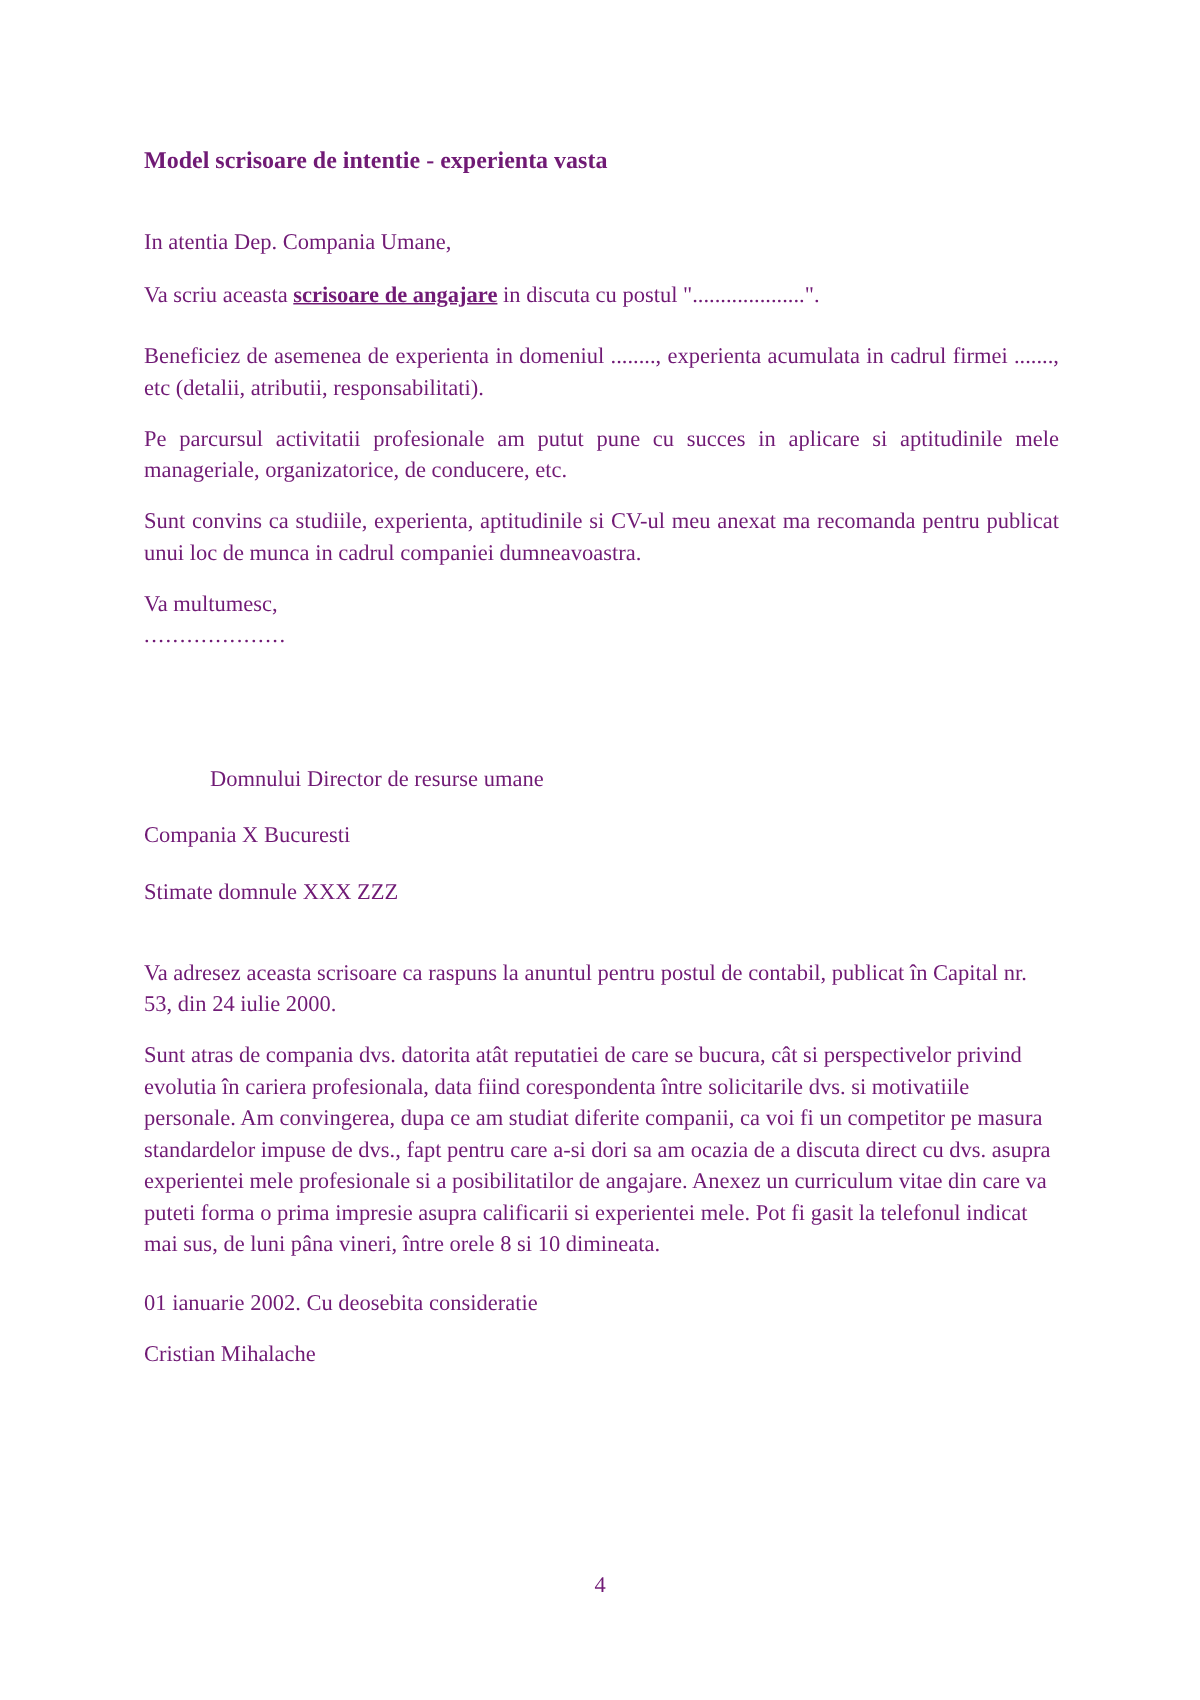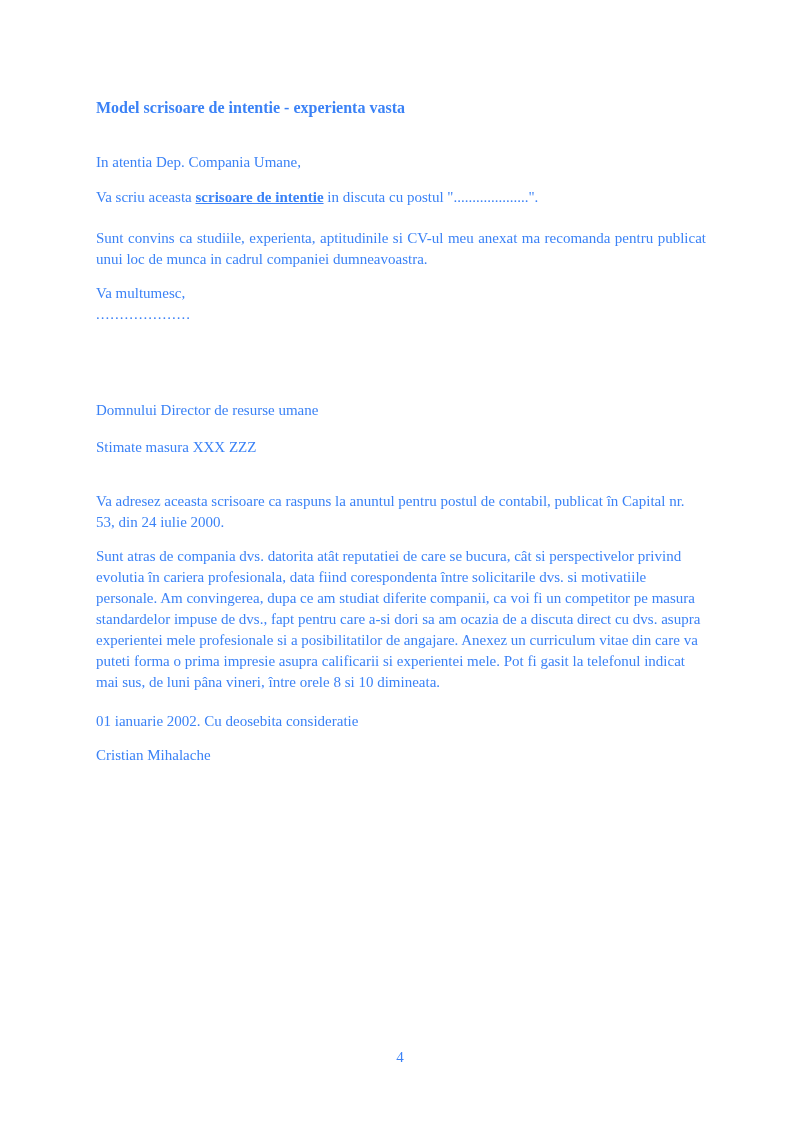--- a/index.html
+++ b/index.html
@@ -6,21 +6,21 @@
     margin: 0;
     padding: 0;
     background: #ffffff;
   }
   .page {
     position: relative;
     width: 800px;
     height: 1133px;
     background: #ffffff;
     font-family: "Liberation Serif", "DejaVu Serif", serif;
-    color: #3b82f6;
+    color: #701a75;
     font-size: 15px;
     line-height: 21px;
     overflow: hidden;
   }
   .content {
     position: absolute;
     top: 97px;
     left: 96px;
     width: 610px;
   }
@@ -37,21 +37,21 @@
     text-align: justify;
   }
   .salutation { margin-bottom: 14px; }
   .intro-line { margin-bottom: 20px; }
   .emph {
     font-weight: bold;
     text-decoration: underline;
   }
   .closing-line { margin-bottom: 0; }
   .dots-line { margin-bottom: 75px; letter-spacing: 1px; }
-  .recipient-line1 { margin-bottom: 16px; }
+  .recipient-line1 { margin-bottom: 16px; margin-left: 44px; }
   .recipient-line2 { margin-bottom: 17px; }
   .recipient-line3 { margin-bottom: 33px; }
   .date-line { margin-top: 18px; margin-bottom: 13px; }
   .signer-line { margin-bottom: 17px; }
   .page-number {
     position: absolute;
     top: 1047px;
     left: 0;
     width: 800px;
     text-align: center;
@@ -61,35 +61,38 @@
 </head>
 <body>
 
 <div class="page">
   <div class="content">
 
     <div class="doc-title">Model scrisoare de intentie - experienta vasta</div>
 
     <div class="para salutation">In atentia Dep. Compania Umane,</div>
 
-    <div class="para intro-line"><span>Va scriu aceasta </span><span class="emph">scrisoare de intentie</span><span> in discuta cu postul "....................".</span></div>
+    <div class="para intro-line"><span>Va scriu aceasta </span><span class="emph">scrisoare de angajare</span><span> in discuta cu postul "....................".</span></div>
 
 
+    <div class="para justified">Beneficiez de asemenea de experienta in domeniul ........, experienta acumulata in cadrul firmei ......., etc (detalii, atributii, responsabilitati).</div>
 
+    <div class="para justified">Pe parcursul activitatii profesionale am putut pune cu succes in aplicare si aptitudinile mele manageriale, organizatorice, de conducere, etc.</div>
 
     <div class="para justified">Sunt convins ca studiile, experienta, aptitudinile si CV-ul meu anexat ma recomanda pentru publicat unui loc de munca in cadrul companiei dumneavoastra.</div>
 
     <div class="para closing-line">Va multumesc,</div>
 
     <div class="para dots-line">....................</div>
 
     <div class="para recipient-line1">Domnului Director de resurse umane</div>
 
+    <div class="para recipient-line2">Compania X Bucuresti</div>
 
-    <div class="para recipient-line3">Stimate masura XXX ZZZ</div>
+    <div class="para recipient-line3">Stimate domnule XXX ZZZ</div>
 
     <div class="para">Va adresez aceasta scrisoare ca raspuns la anuntul pentru postul de contabil, publicat în Capital nr. 53, din 24 iulie 2000.</div>
 
 
     <div class="para">Sunt atras de compania dvs. datorita atât reputatiei de care se bucura, cât si perspectivelor privind evolutia în cariera profesionala, data fiind corespondenta între solicitarile dvs. si motivatiile personale. Am convingerea, dupa ce am studiat diferite companii, ca voi fi un competitor pe masura standardelor impuse de dvs., fapt pentru care a-si dori sa am ocazia de a discuta direct cu dvs. asupra experientei mele profesionale si a posibilitatilor de angajare. Anexez un curriculum vitae din care va puteti forma o prima impresie asupra calificarii si experientei mele. Pot fi gasit la telefonul indicat mai sus, de luni pâna vineri, între orele 8 si 10 dimineata.</div>
 
     <div class="para date-line">01 ianuarie 2002. Cu deosebita consideratie</div>
 
     <div class="para signer-line">Cristian Mihalache</div>
 

